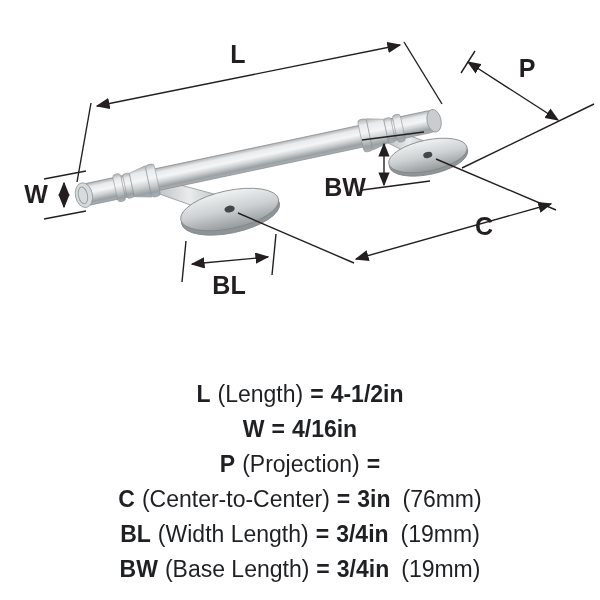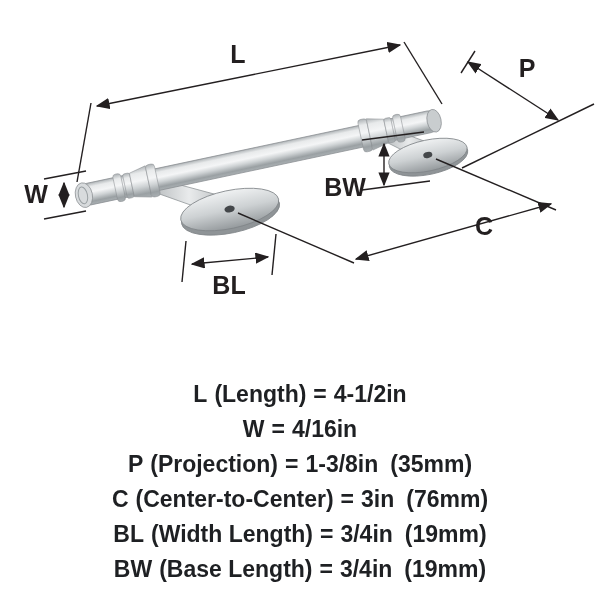--- a/index.html
+++ b/index.html
@@ -4,21 +4,21 @@
 <style>
   html,body{margin:0;padding:0;background:#ffffff;}
   body{width:600px;height:600px;font-family:"Liberation Sans",sans-serif;overflow:hidden;}
   .page{width:600px;height:600px;background:#ffffff;}
   svg{display:block;}
   svg text{font-family:"Liberation Sans","DejaVu Sans",sans-serif;font-weight:700;font-size:25px;fill:#231f20;text-anchor:middle;}
   .dim line, .dim path{stroke:#231f20;stroke-width:1.4;fill:none;}
   .legend{display:flex;flex-direction:column;align-items:center;gap:6px;margin-top:30px;}
   .spec-row{display:flex;gap:7px;font-size:23px;line-height:29px;color:#1e2023;white-space:nowrap;}
   .bold{font-weight:700;}
-  .reg{font-weight:700;}
+  .reg{font-weight:400;}
   .joined{display:flex;gap:12px;}
 </style>
 </head>
 <body>
 
 <div class="page">
 
   <svg width="600" height="350" viewBox="0 0 600 350">
     <defs>
       <marker id="arw" viewBox="0 0 10 8" refX="9" refY="4" markerWidth="10" markerHeight="8" orient="auto-start-reverse">
@@ -136,24 +136,20 @@
       <span class="bold">=</span>
       <span class="joined">
         <span class="bold">4/16in</span>
       </span>
     </div>
 
     <div class="spec-row">
       <span class="bold">P</span>
       <span class="reg">(Projection)</span>
       <span class="bold">=</span>
-      <span class="joined">
-        <span class="bold">1-3/8in</span>
-        <span class="reg">(35mm)</span>
-      </span>
     </div>
 
     <div class="spec-row">
       <span class="bold">C</span>
       <span class="reg">(Center-to-Center)</span>
       <span class="bold">=</span>
       <span class="joined">
         <span class="bold">3in</span>
         <span class="reg">(76mm)</span>
       </span>

